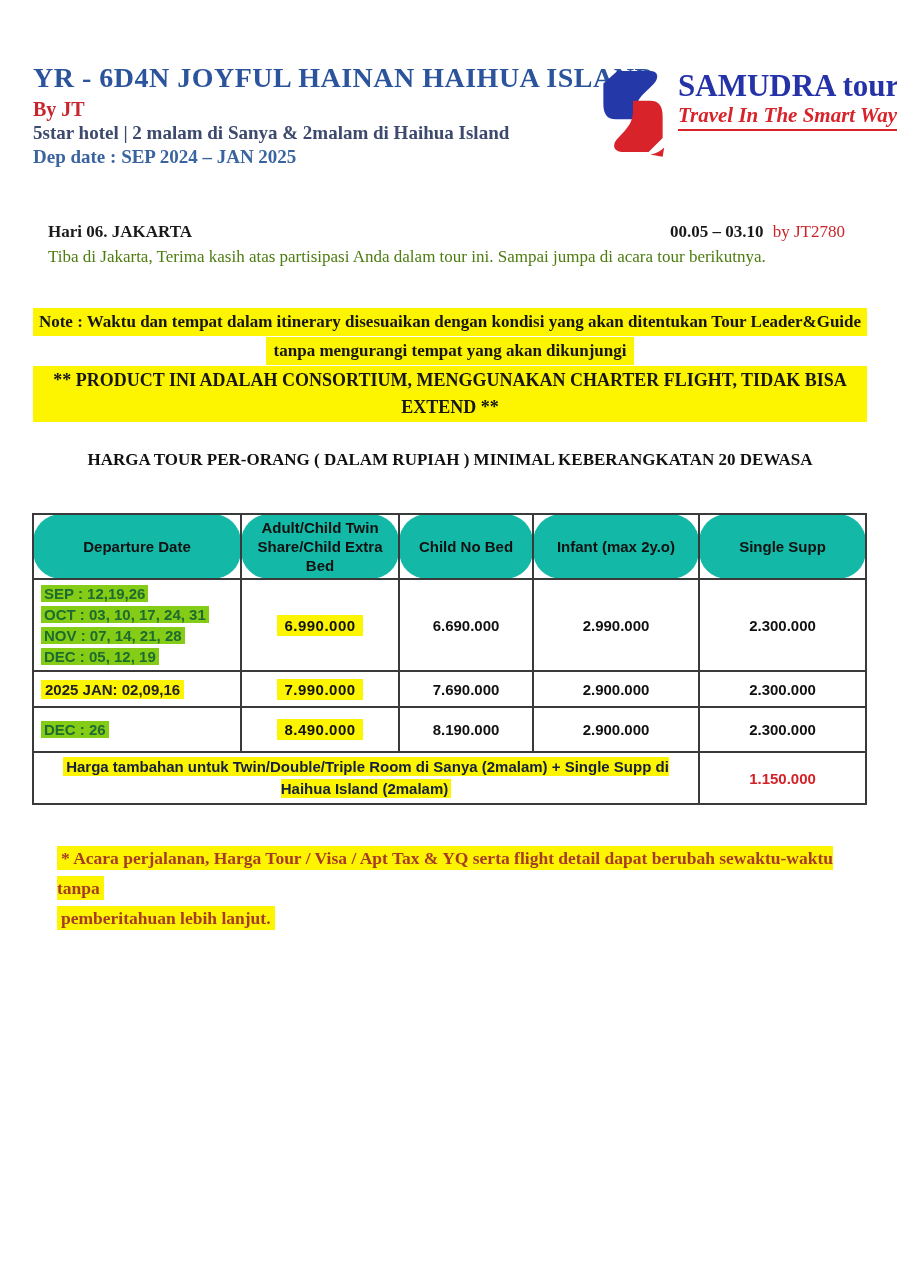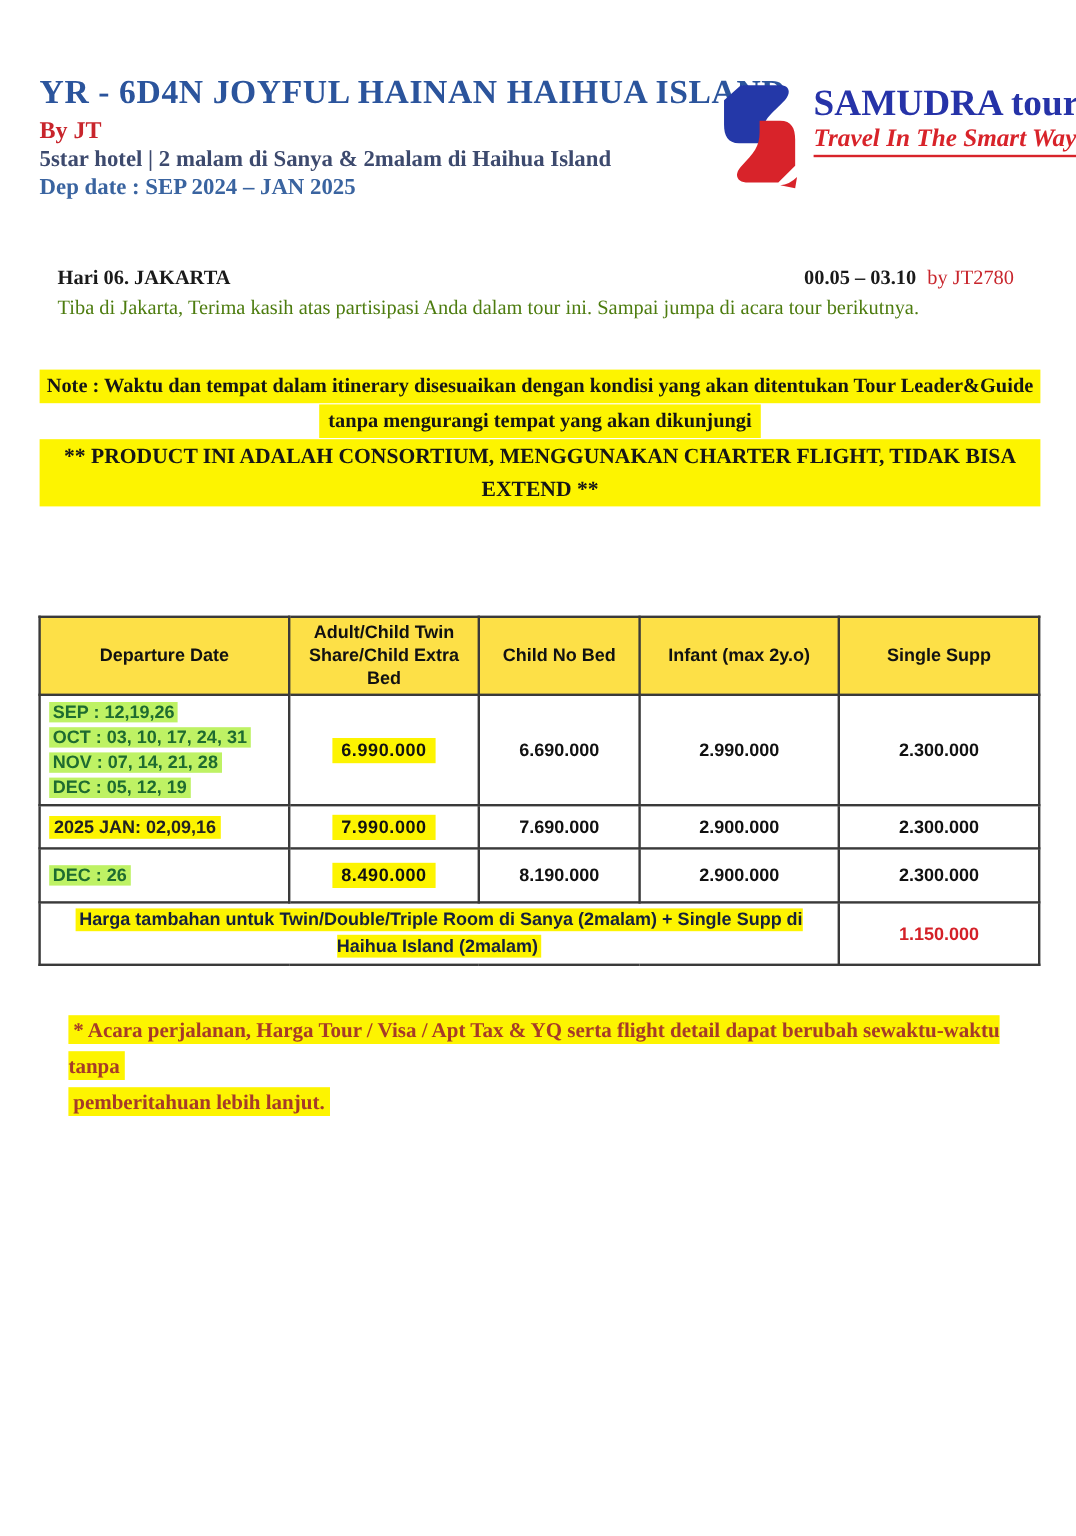--- a/index.html
+++ b/index.html
@@ -85,28 +85,28 @@
   
   .price-table {
     position:absolute; left:32px; top:513px; width:833px;
     border-collapse:collapse; table-layout:fixed;
     font-family:"Liberation Sans", sans-serif;
   }
   .price-table td {
     border:2px solid #3a3a3a; text-align:center; vertical-align:middle;
     font-size:15px; font-weight:bold; color:#111; padding:3px 5px;
   }
-  .price-table tr.thead td { background:#fde047; height:64px; line-height:19px; }
+  .price-table tr.thead td { background:#14b8a6; height:64px; line-height:19px;border-radius:28px; }
   .row1 td { height:87px; }
   .row2 td { height:36px;margin-top:16px; }
   .row3 td { height:45px; }
   .row4 td { height:48px; }
   .date-cell { text-align:left !important; padding-left:7px !important; }
   .date-line { line-height:21px; }
-  .hl-green { background:#bef264; color:#1e6b30; padding:0 3px; }
+  .hl-green { background:#84cc16; color:#1e6b30; padding:0 3px; }
   .hl-yellow { background:#fdf400; color:#222; padding:1px 4px; }
   .big-price { font-size:24px; letter-spacing:0.5px; }
   .big-price .hl-yellow { padding:2px 7px; color:#111; }
   .surcharge-label-cell { }
   .surcharge-label { display:inline; background:#fdf400; color:#15203c; line-height:22px; padding:1px 3px; }
   .surcharge-value { color:#d42128 !important; }
   
   .footer-note {
     position:absolute; left:57px; top:843px; width:800px;
     font-size:17.5px; font-weight:bold; color:#a63b28; line-height:30px;
@@ -145,20 +145,21 @@
   <div class="day-desc">Tiba di Jakarta, Terima kasih atas partisipasi Anda dalam tour ini. Sampai jumpa di acara tour berikutnya.</div>
 
   <div class="notes">
     <span class="note-line1">Note : Waktu dan tempat dalam itinerary disesuaikan dengan kondisi yang akan ditentukan Tour Leader&amp;Guide</span>
     <div class="note-line2-wrap">
       <span class="note-line2">tanpa mengurangi tempat yang akan dikunjungi</span>
     </div>
     <span class="note-line3">** PRODUCT INI ADALAH CONSORTIUM, MENGGUNAKAN CHARTER FLIGHT, TIDAK BISA EXTEND **</span>
   </div>
 
+  <div class="price-heading">HARGA TOUR PER-ORANG ( DALAM RUPIAH ) MINIMAL KEBERANGKATAN 20 DEWASA</div>
 
   <table class="price-table">
     <colgroup>
       <col style="width:208px">
         <col style="width:158px">
         <col style="width:134px">
         <col style="width:166px">
         <col style="width:167px">
     </colgroup>
     <tbody>

